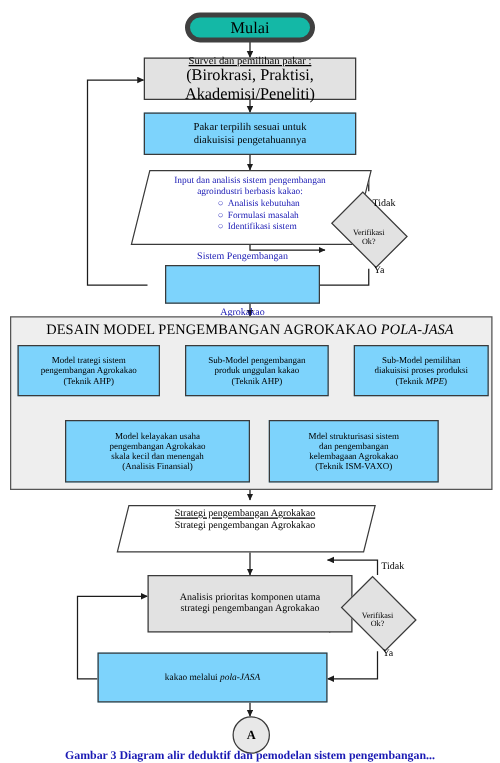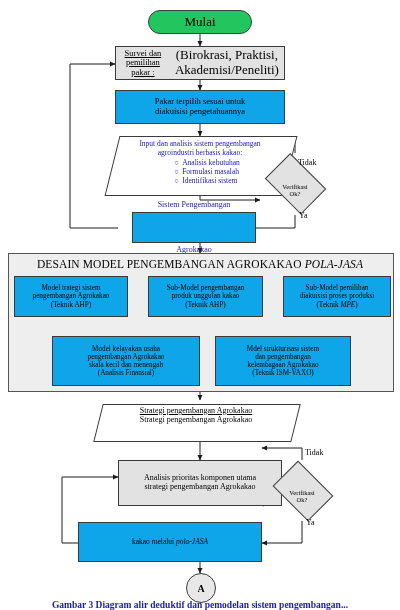--- a/index.html
+++ b/index.html
@@ -3,23 +3,23 @@
 <meta charset="utf-8">
 <style>
   html,body{margin:0;padding:0;background:#ffffff;}
   body{width:400px;height:610px;position:relative;overflow:hidden;
        font-family:"Liberation Serif","DejaVu Serif",serif;}
   #canvas{position:absolute;left:0;top:0;width:400px;height:610px;}
   .node{position:absolute;box-sizing:border-box;display:flex;
         align-items:center;justify-content:center;text-align:center;
         border:1px solid #3a3a3a;line-height:1.12;}
   .proc-gray{background:#e2e2e2;}
-  .proc-yellow{background:#0ea5e9;}
+  .proc-yellow{background:#7dd3fc;}
   .txt{display:block;width:100%;padding:0 2px;}
-  .term{border:1px solid #404040;background:#22c55e;border-radius:14px;}
+  .term{border:4px solid #404040;background:#14b8a6;border-radius:14px;}
   .para{background:#ffffff;border:none;}
   .para .skewbox{position:absolute;left:0;top:0;width:100%;height:100%;
         border:1px solid #3a3a3a;transform:skewX(-14deg);background:#ffffff;}
   .para .inner{position:relative;z-index:2;width:100%;}
   .diamond{position:absolute;}
   .diamond .dshape{position:absolute;left:50%;top:50%;width:70.7%;height:70.7%;
         margin-left:-35.35%;margin-top:-35.35%;transform:rotate(45deg);
         border:1px solid #3a3a3a;background:#e2e2e2;}
   .diamond .dtext{position:absolute;left:0;top:0;width:100%;height:100%;
         display:flex;align-items:center;justify-content:center;
@@ -90,21 +90,21 @@
       <path d="M78,543 L62,543 L62,477 L118,477"></path>
 
       <path d="M200,562 L200,573"></path>
     </g>
   </svg>
 
   <div class="node term" style="left:148px;top:10px;width:104px;height:24px;font-size:13px;">
     <span class="txt">Mulai</span>
   </div>
 
-  <div class="node proc-gray" style="left:115px;top:46px;width:170px;height:34px;">
+  <div class="node proc-gray" style="left:115px;top:46px;width:170px;height:34px;flex-direction:column;">
     <span style="font-size:8.5px;" class="ul">Survei dan pemilihan pakar :</span>
     <span style="font-size:13px;">(Birokrasi, Praktisi, Akademisi/Peneliti)</span>
   </div>
 
   <div class="node proc-yellow" style="left:115px;top:90px;width:170px;height:34px;flex-direction:column;">
     <span style="font-size:8.5px;">Pakar terpilih sesuai untuk</span>
     <span style="font-size:8.5px;">diakuisisi pengetahuannya</span>
   </div>
 
   <div class="para" style="position:absolute;left:112px;top:136px;width:176px;height:58px;">

